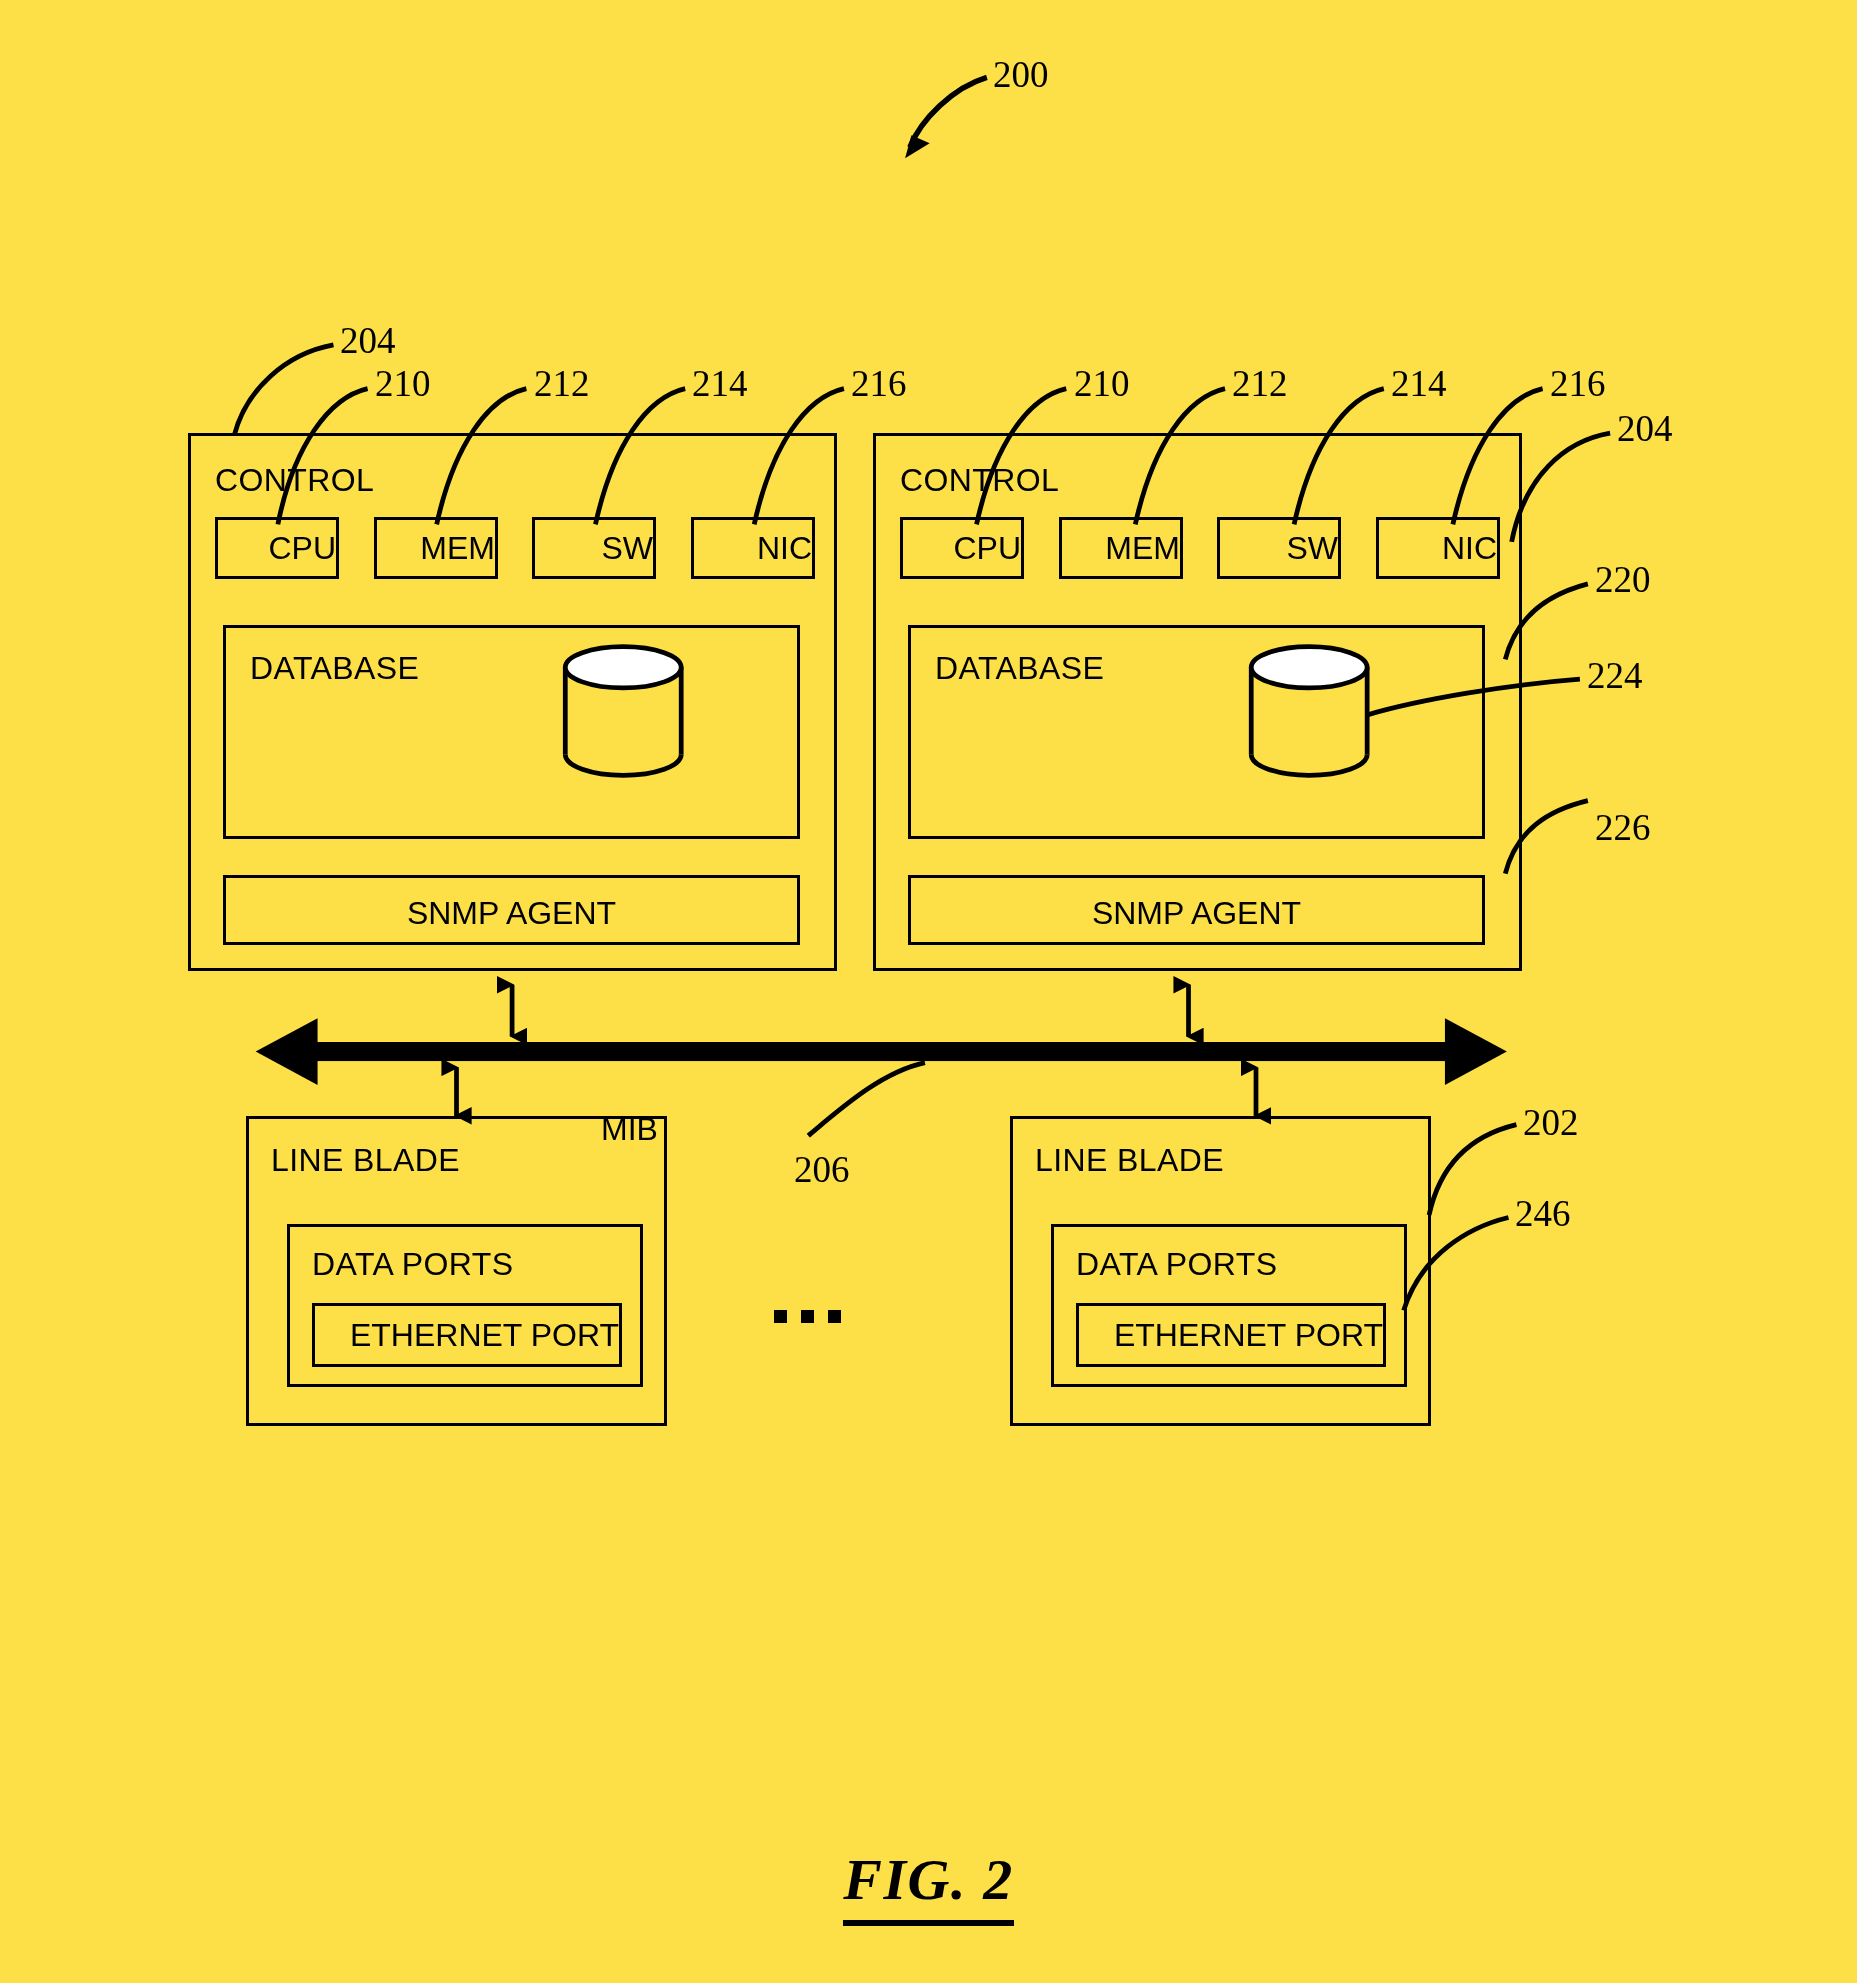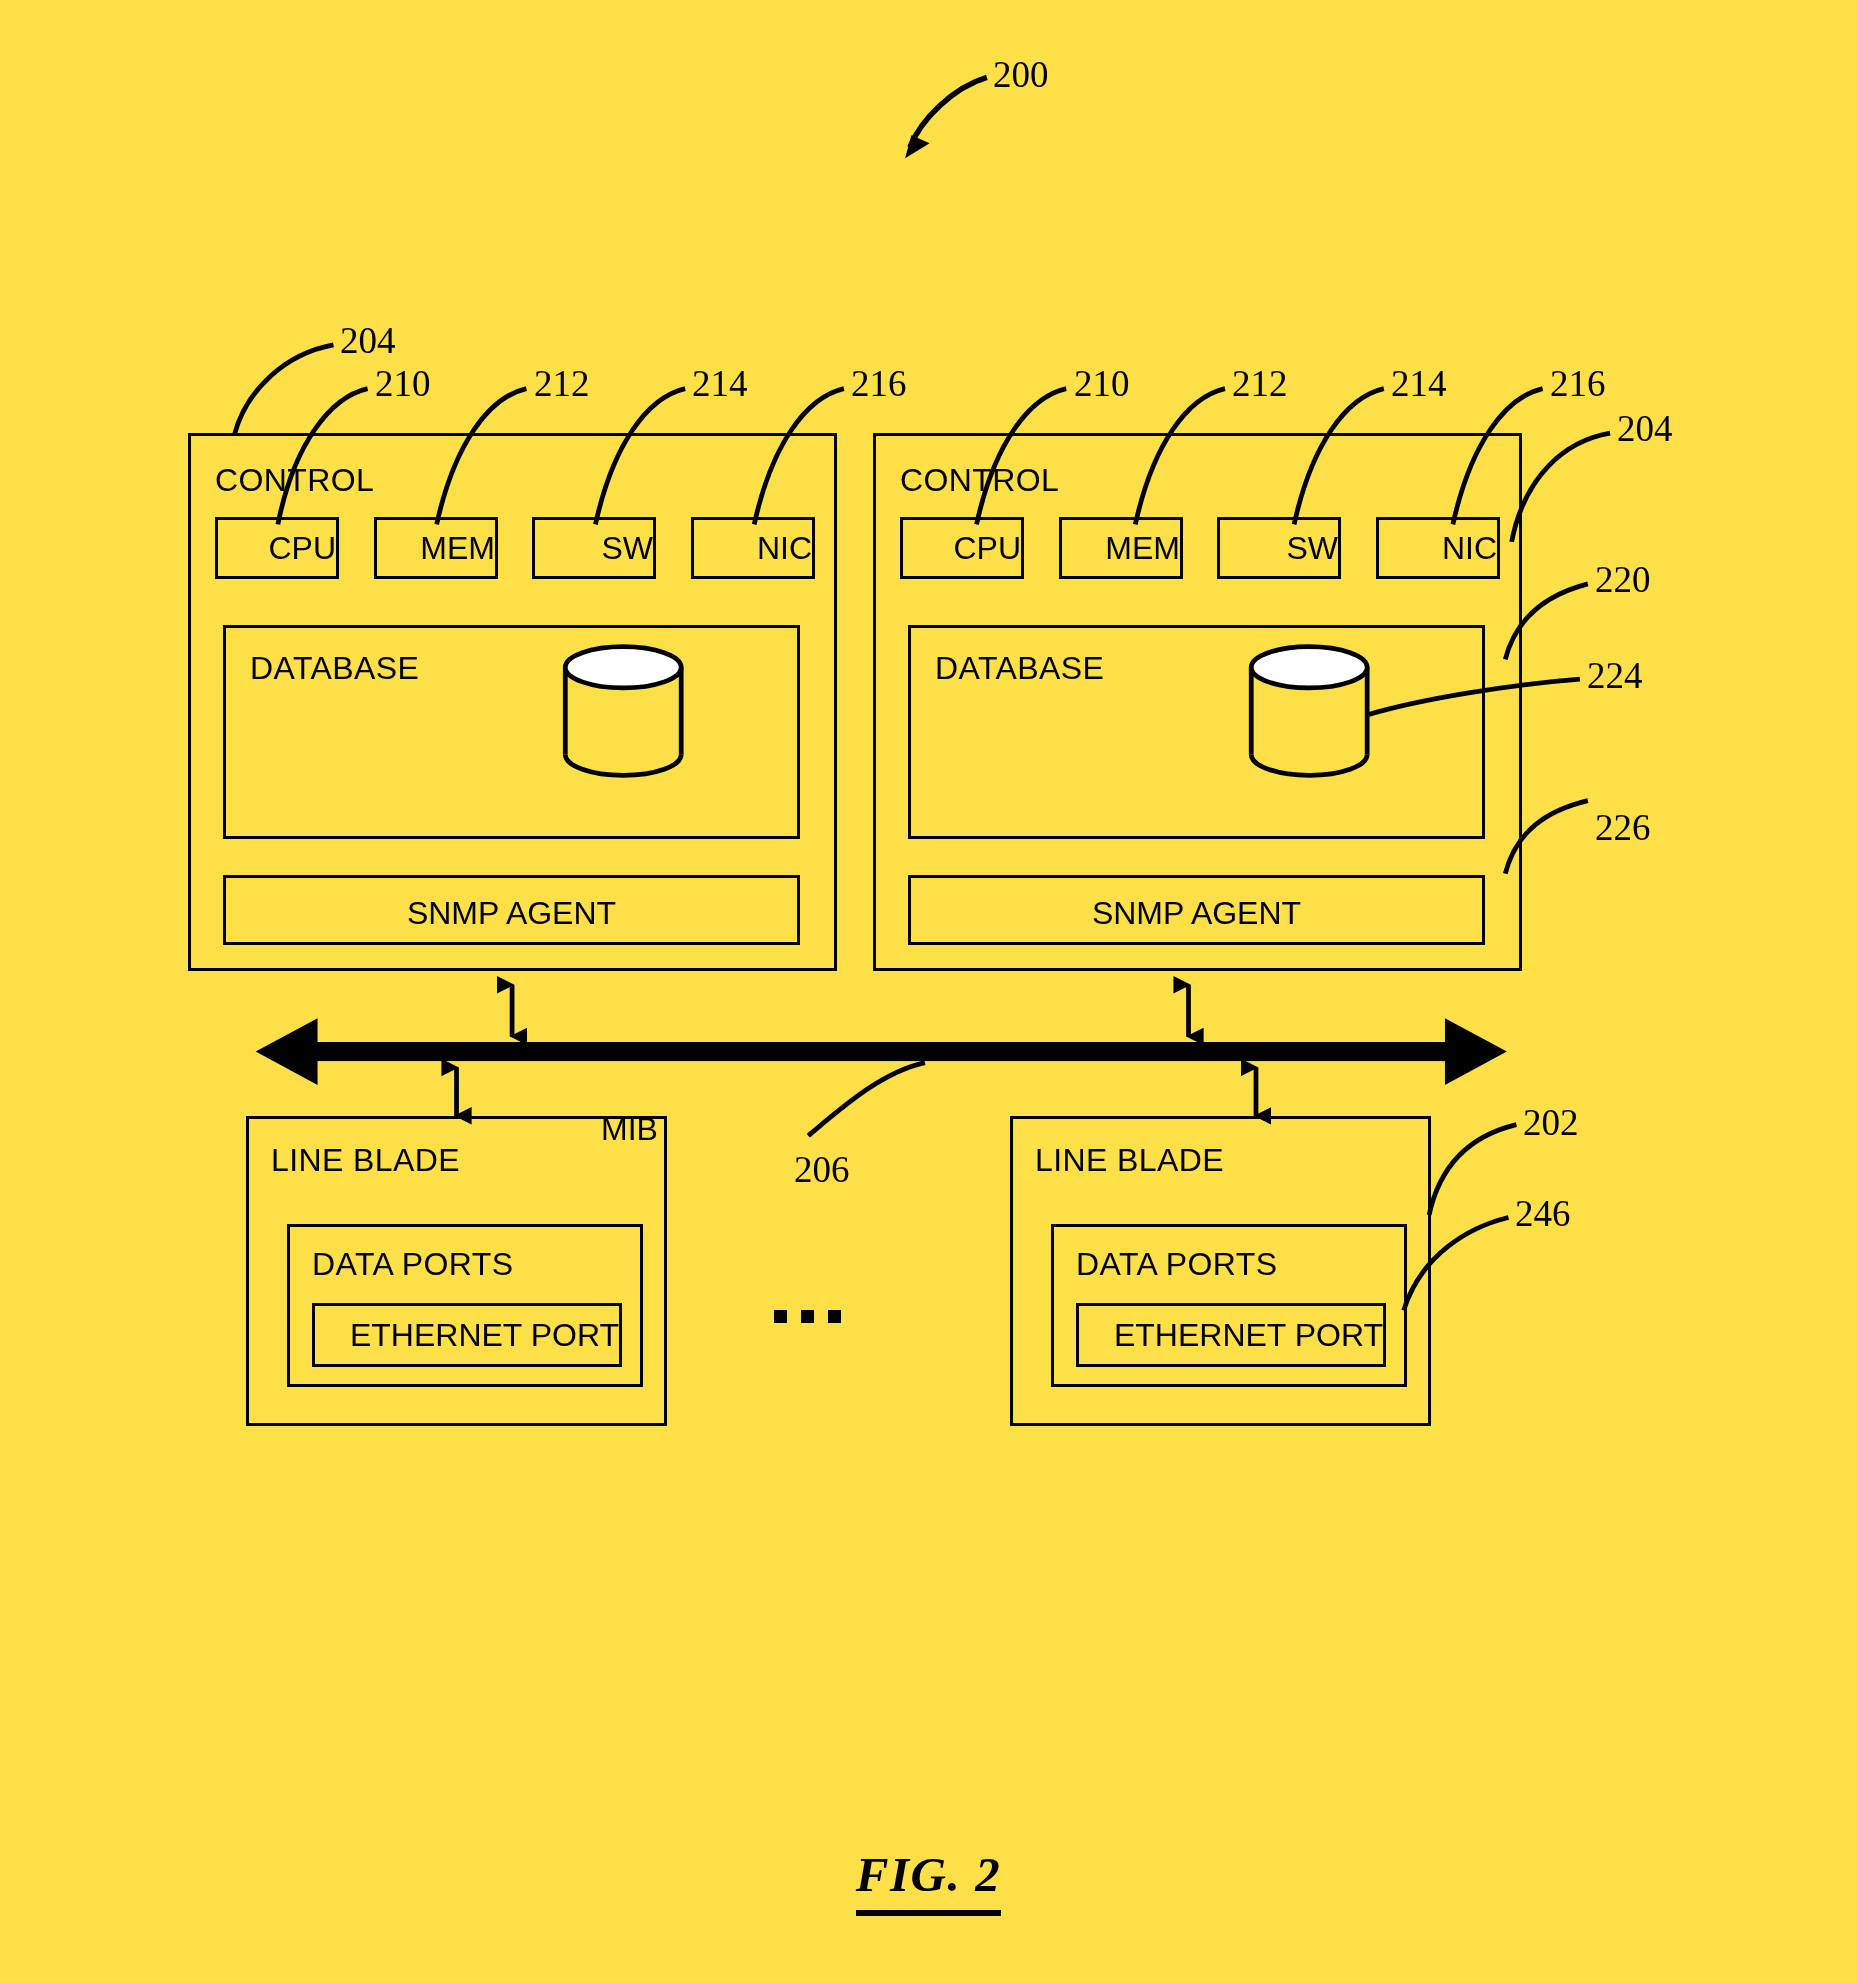--- a/index.html
+++ b/index.html
@@ -85,21 +85,21 @@
     height: 12.7px;
     background: #000000;
   }
   .fig-caption {
     position: absolute;
     width: 100%;
     text-align: center;
     font-family: "Liberation Serif", serif;
     font-style: italic;
     font-weight: bold;
-    font-size: 49px;
+    font-size: 58px;
     letter-spacing: 1.6px;
   }
   .fig-caption span.u {
     border-bottom: 6.4px solid #000000;
     padding-bottom: 8px;
   }
 </style>
 </head>
 <body>
 

